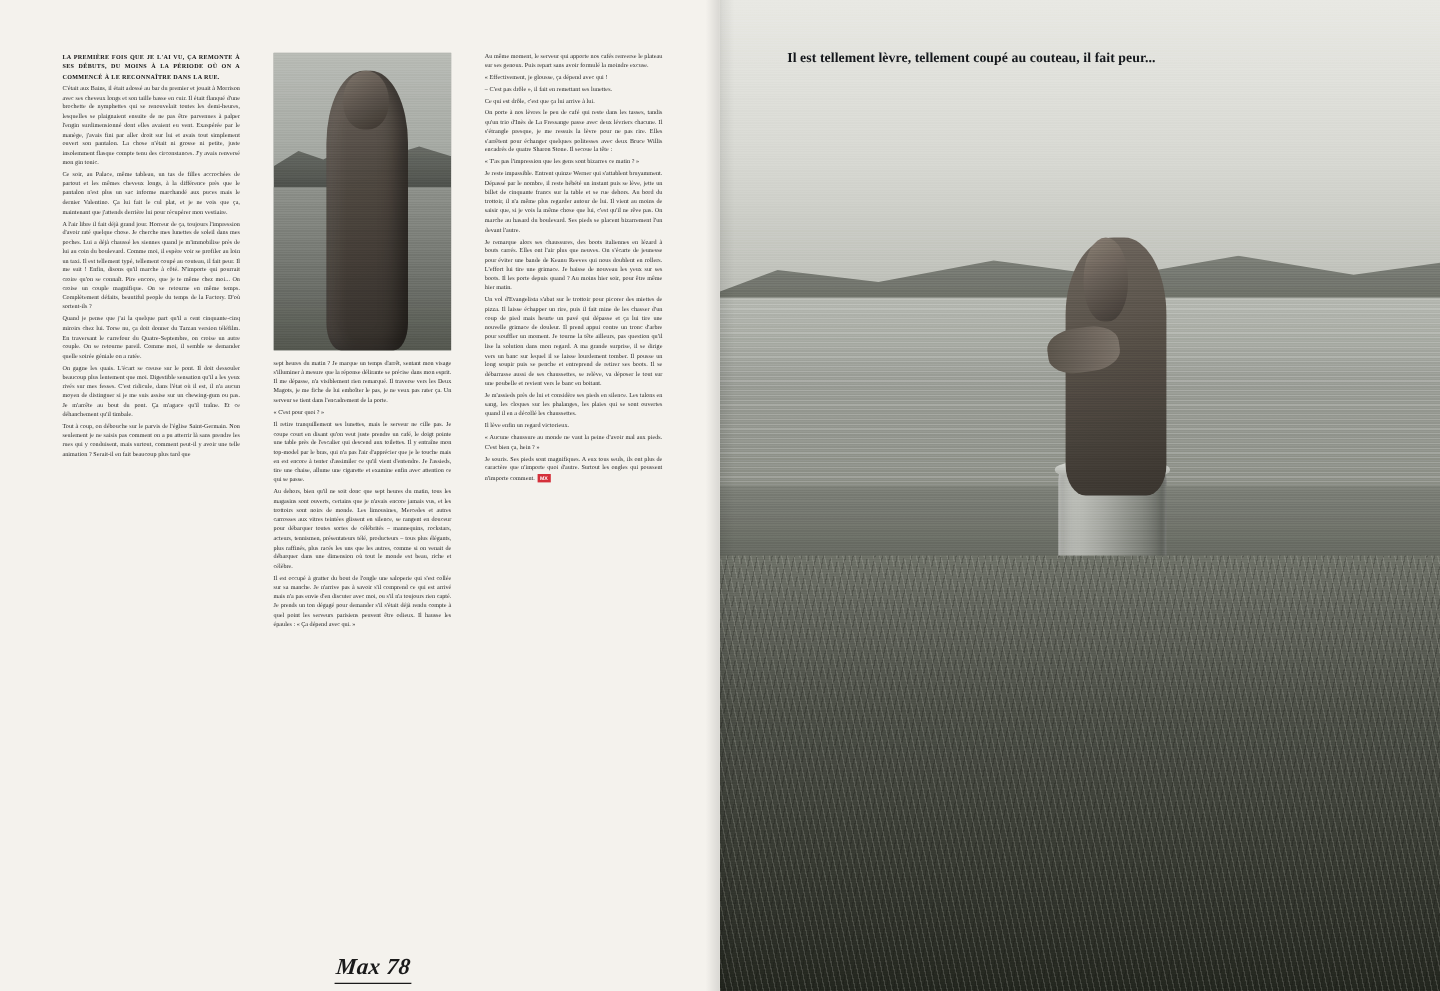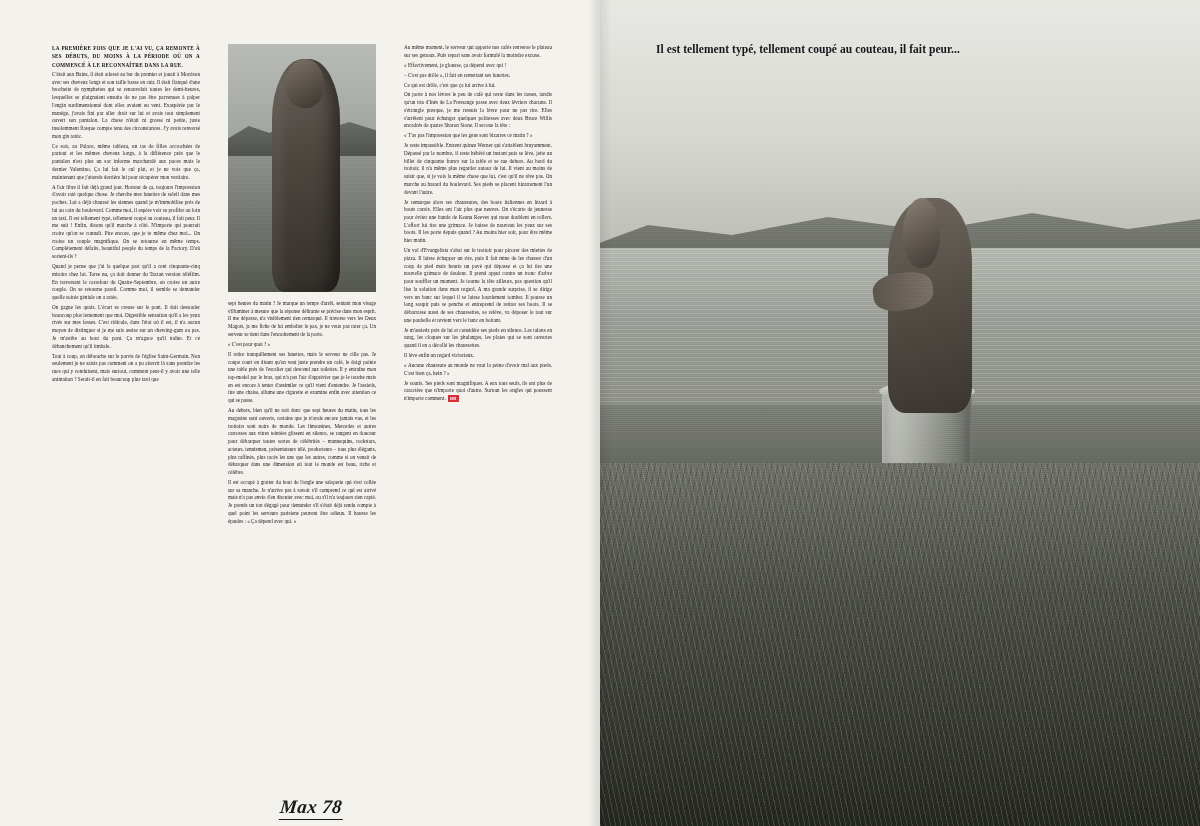--- a/index.html
+++ b/index.html
@@ -330,18 +330,18 @@
     <div class="rp-hills"></div>
     <div class="rp-water"></div>
     <div class="rp-bank"></div>
     <div class="rp-tub"></div>
     <div class="rp-body"></div>
     <div class="rp-arm"></div>
     <div class="rp-head"></div>
     <div class="rp-grass"></div>
     <div class="rp-grain"></div>
 
-    <div class="pull-quote">Il est tellement typé, tellement coupé au couteau, il fait peur...</div>
+    <div class="pull-quote">Il est tellement lèvre, tellement coupé au couteau, il fait peur...</div>
   </div>
 
   <div class="gutter"></div>
 
 </div>
 
 </body></html>

